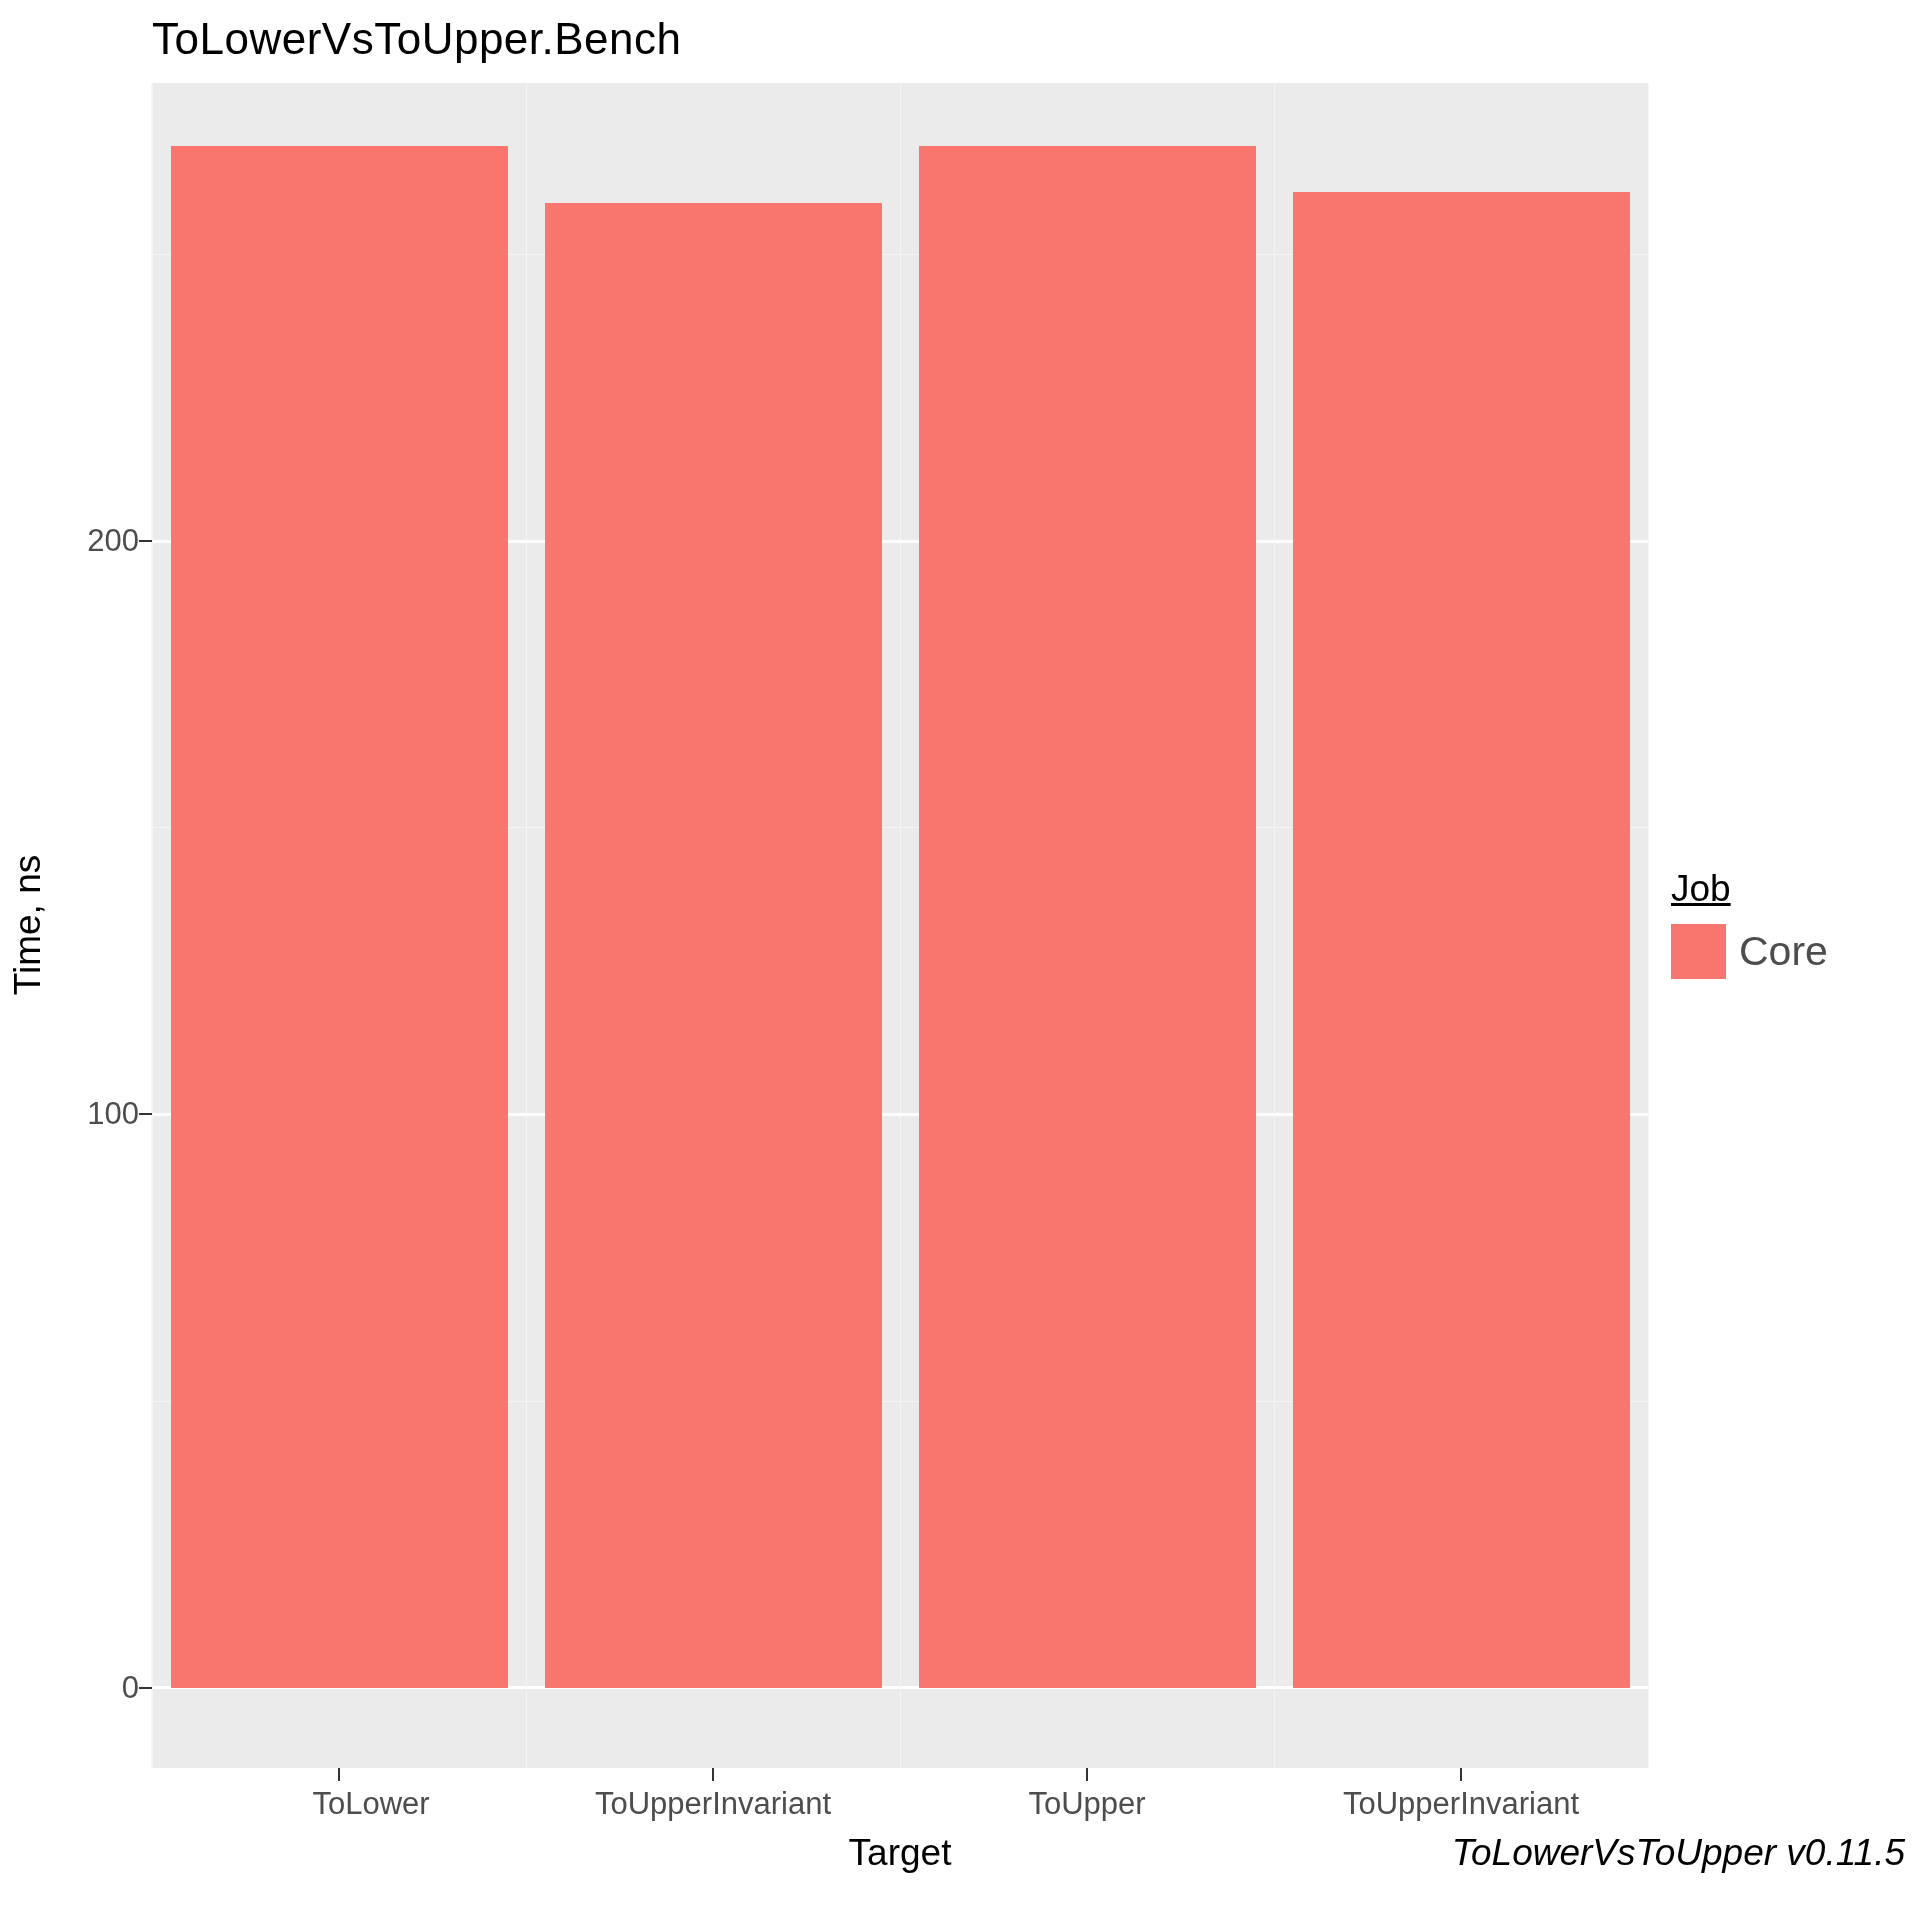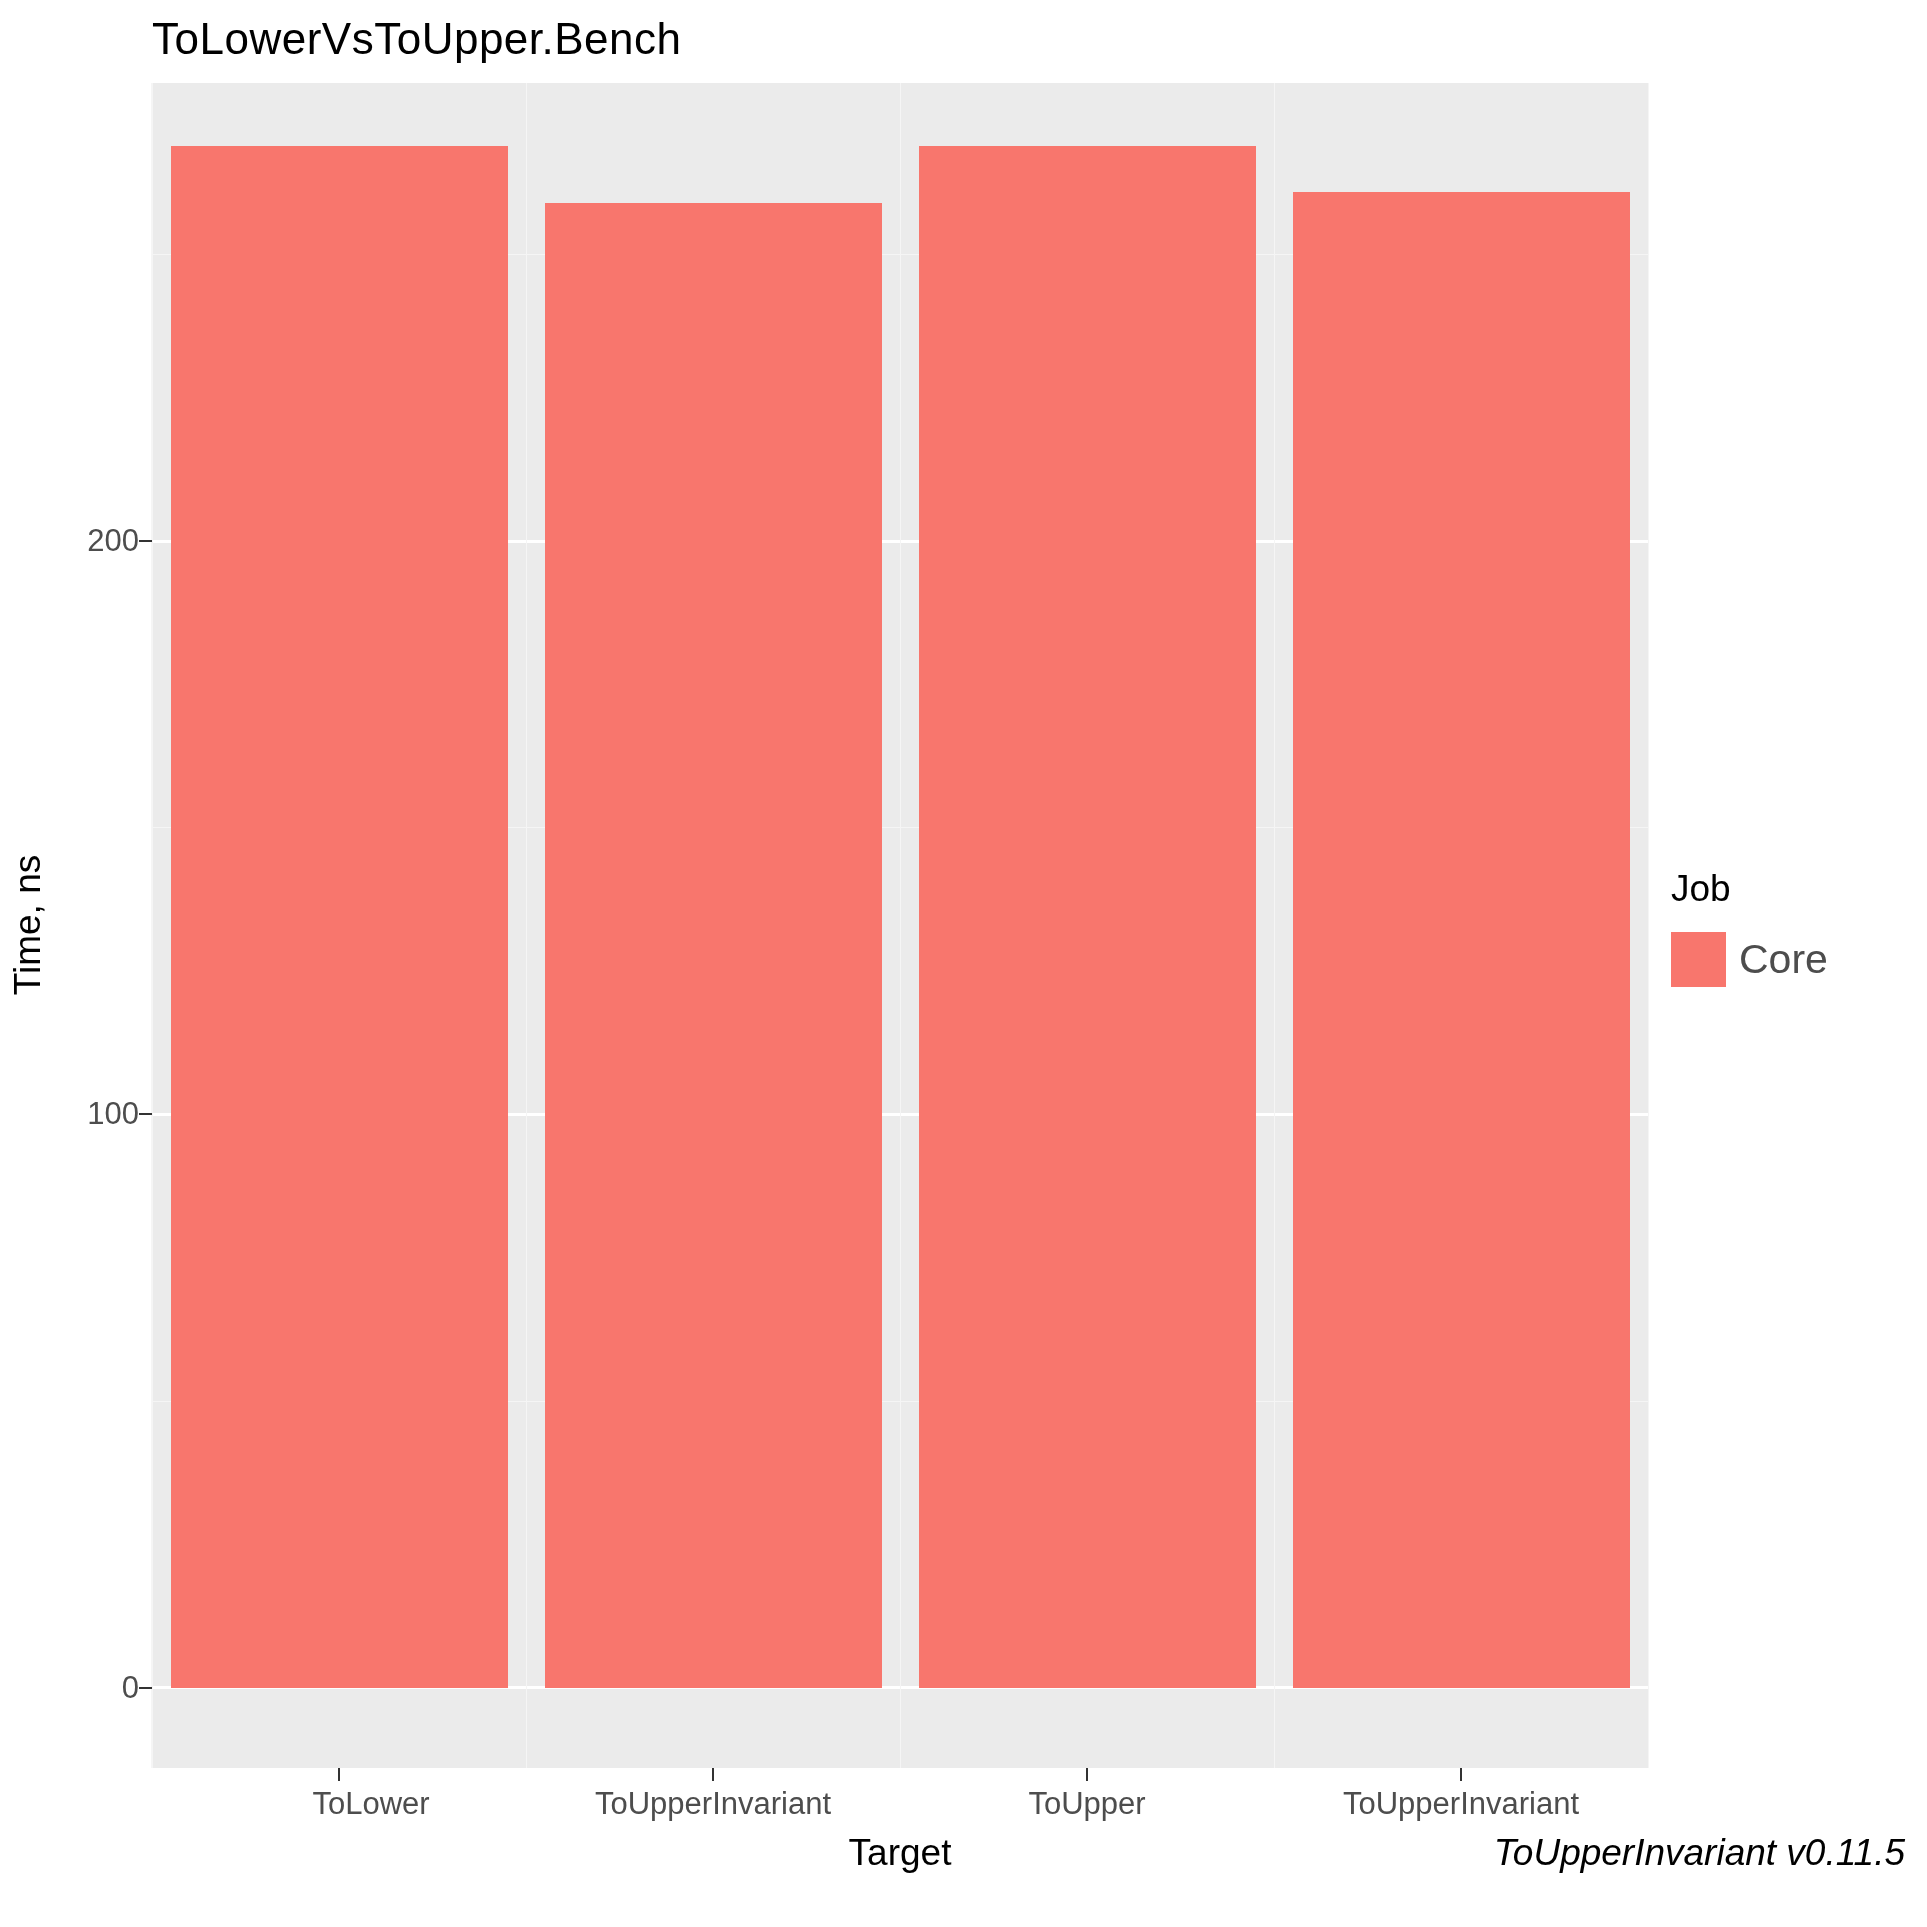--- a/index.html
+++ b/index.html
@@ -106,21 +106,22 @@
   }
   
   .legend {
     position: absolute;
     left: 1671px;
     top: 868px;
   }
   .legend-title {
     font-size: 37px;
     color: #000;
-    margin-bottom: 22px;
+    margin-bottom: 14px;
+    text-decoration: underline;
   }
   .legend-item {
     display: flex;
     align-items: center;
     gap: 13px;
   }
   .legend-key {
     width: 55px;
     height: 55px;
     background: #f8766d;
@@ -167,21 +168,21 @@
   <div class="xaxis-title">Target</div>
 
   <div class="legend">
     <div class="legend-title">Job</div>
     <div class="legend-item">
       <div class="legend-key" id="legend-swatch" style="background: rgb(248, 118, 109);"></div>
       <div class="legend-label">Core</div>
     </div>
   </div>
 
-  <div class="credit">ToUpperInvariant v0.11.5</div>
+  <div class="credit">ToLowerVsToUpper v0.11.5</div>
 
 <div class="ytick" style="top: 1687px;"></div>
     <div class="ylab-val" style="top: 1688px;">0</div>
     <div class="ytick" style="top: 1113px;"></div>
     <div class="ylab-val" style="top: 1114px;">100</div>
     <div class="ytick" style="top: 540px;"></div>
     <div class="ylab-val" style="top: 541px;">200</div>
     <div class="xtick" style="left: 338px;"></div>
     <div class="xlab-val" style="left: 339px; margin-left: 32px;">ToLower</div>
     <div class="xtick" style="left: 712px;"></div>

